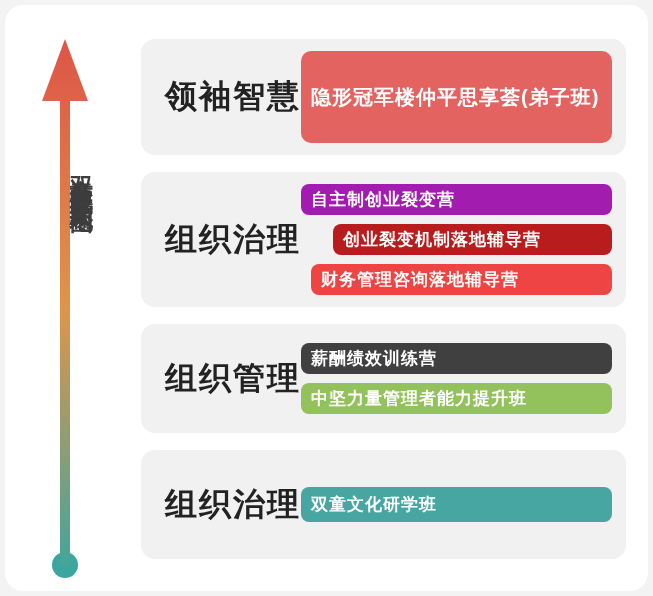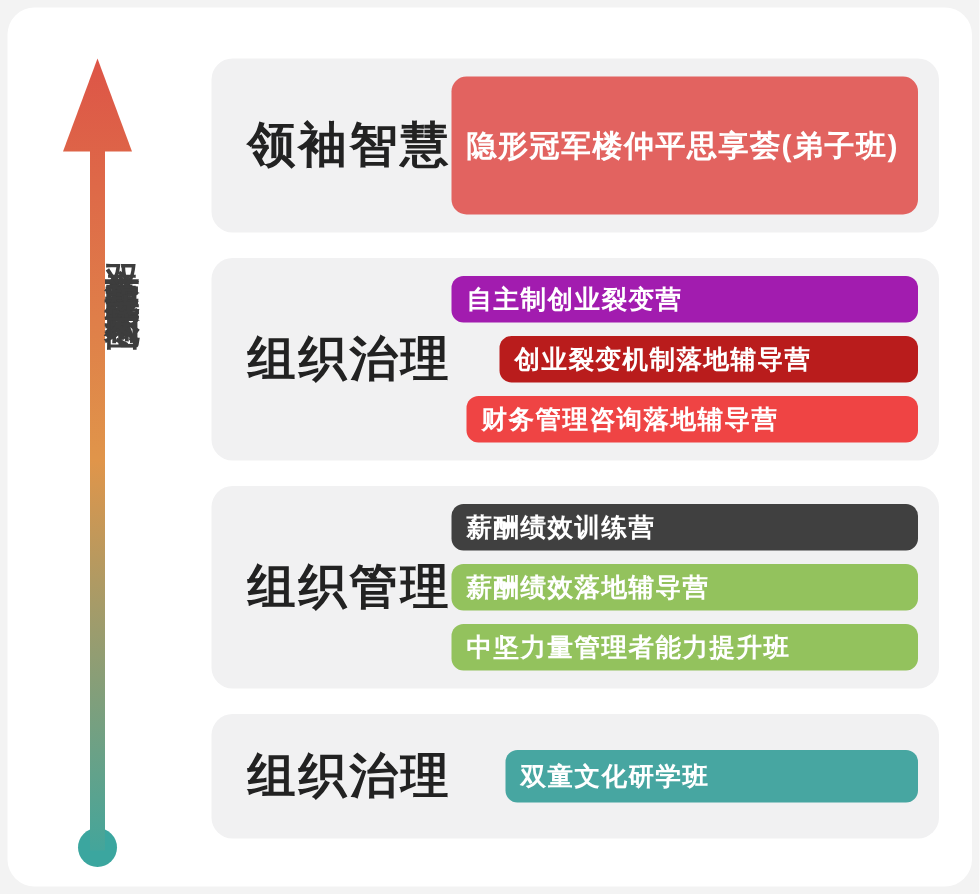--- a/index.html
+++ b/index.html
@@ -90,21 +90,20 @@
     letter-spacing: 1px;
   }
   
   .section:nth-child(1) .pill {
     min-height: 92px;
     font-size: 20px;
     border-radius: 10px;
   }
   .section:nth-child(4) .pill {
     min-height: 35px;
-    margin-left: 36px;
   }
   .section:nth-child(4) .pills { gap: 13px; }
 </style>
 </head>
 <body>
 
 <div class="card">
 
   <div class="arrow-col">
     <svg class="arrow-svg" width="72" height="548" viewBox="0 0 72 548">
@@ -134,21 +133,20 @@
         <div class="pills">
           <div class="pill" style="background: #a21caf;">自主制创业裂变营</div>
           <div class="pill" style="background: #b91c1c; margin-left: 32px;">创业裂变机制落地辅导营</div>
           <div class="pill" style="background: #ef4444; margin-left: 10px;">财务管理咨询落地辅导营</div>
         </div>
       </div>
       <div class="section">
         <div class="section-title">组织管理</div>
         <div class="pills">
           <div class="pill" style="background: #404040;">薪酬绩效训练营</div>
-          <div class="pill" style="background: rgb(147, 194, 93);">薪酬绩效落地辅导营</div>
           <div class="pill" style="background: rgb(147, 194, 93);">中坚力量管理者能力提升班</div>
         </div>
       </div>
       <div class="section">
         <div class="section-title">组织治理</div>
         <div class="pills">
           <div class="pill" style="background: rgb(71, 166, 161);">双童文化研学班</div>
         </div>
       </div>
     </div>

